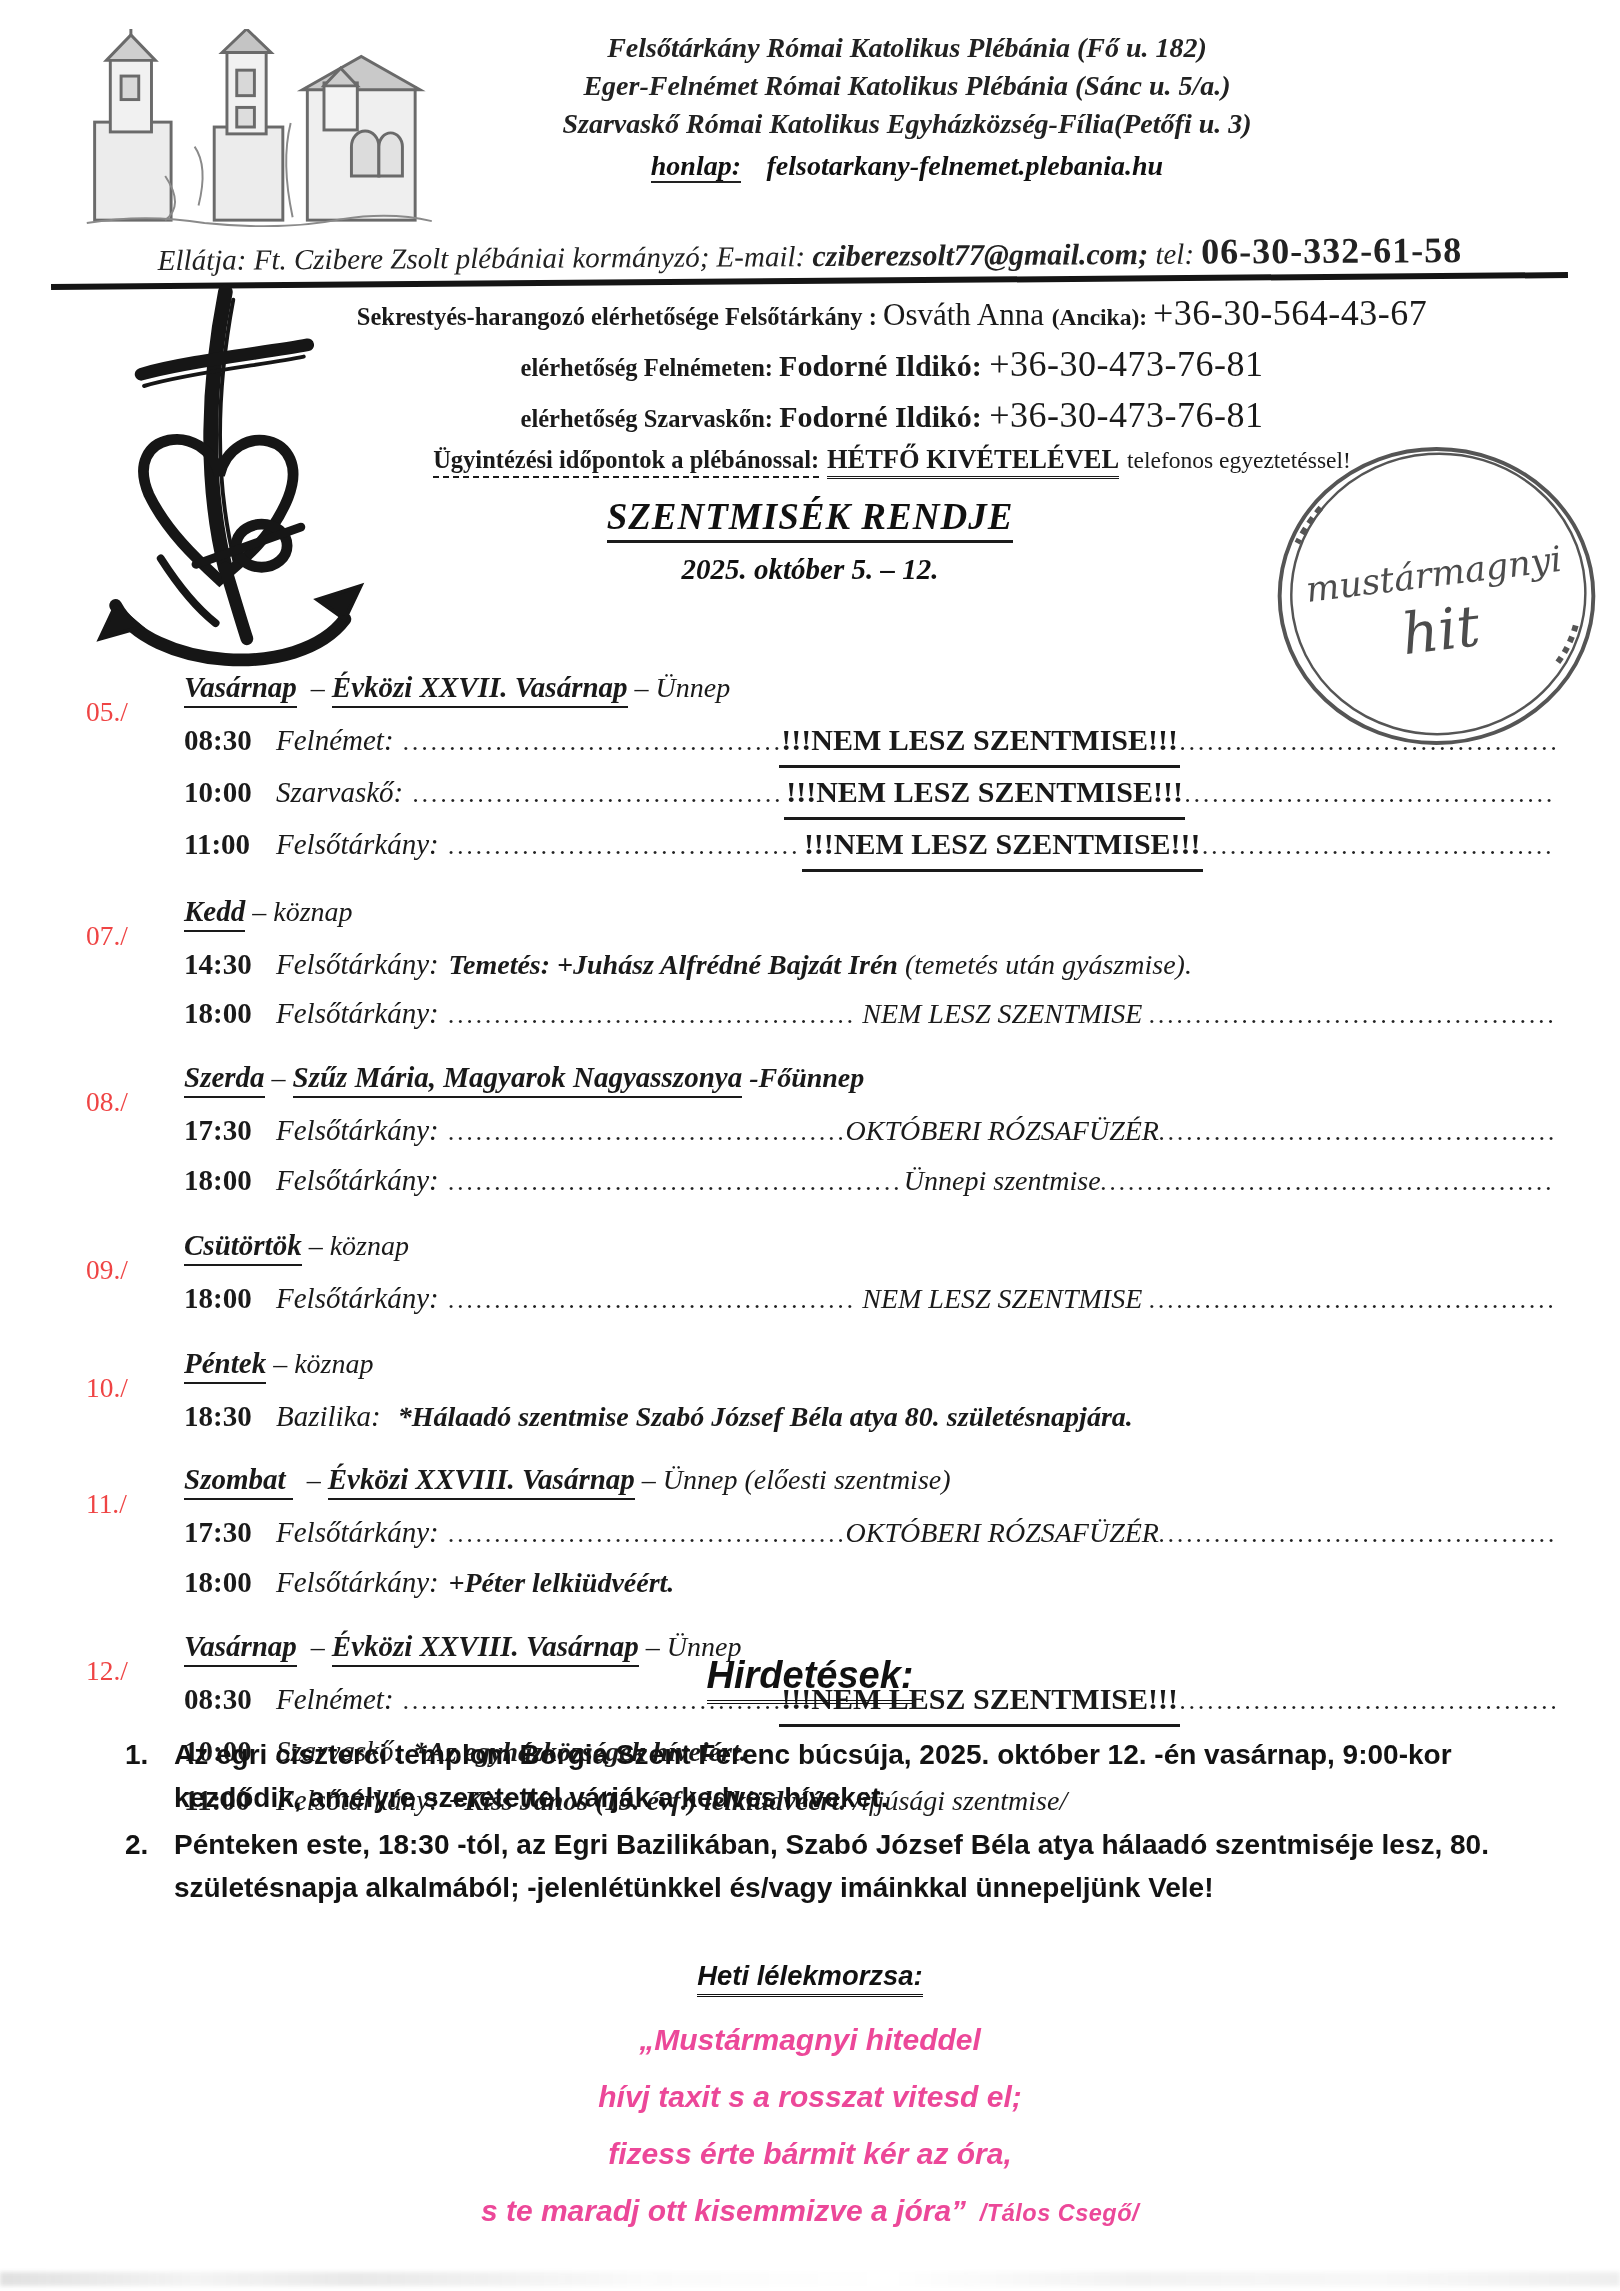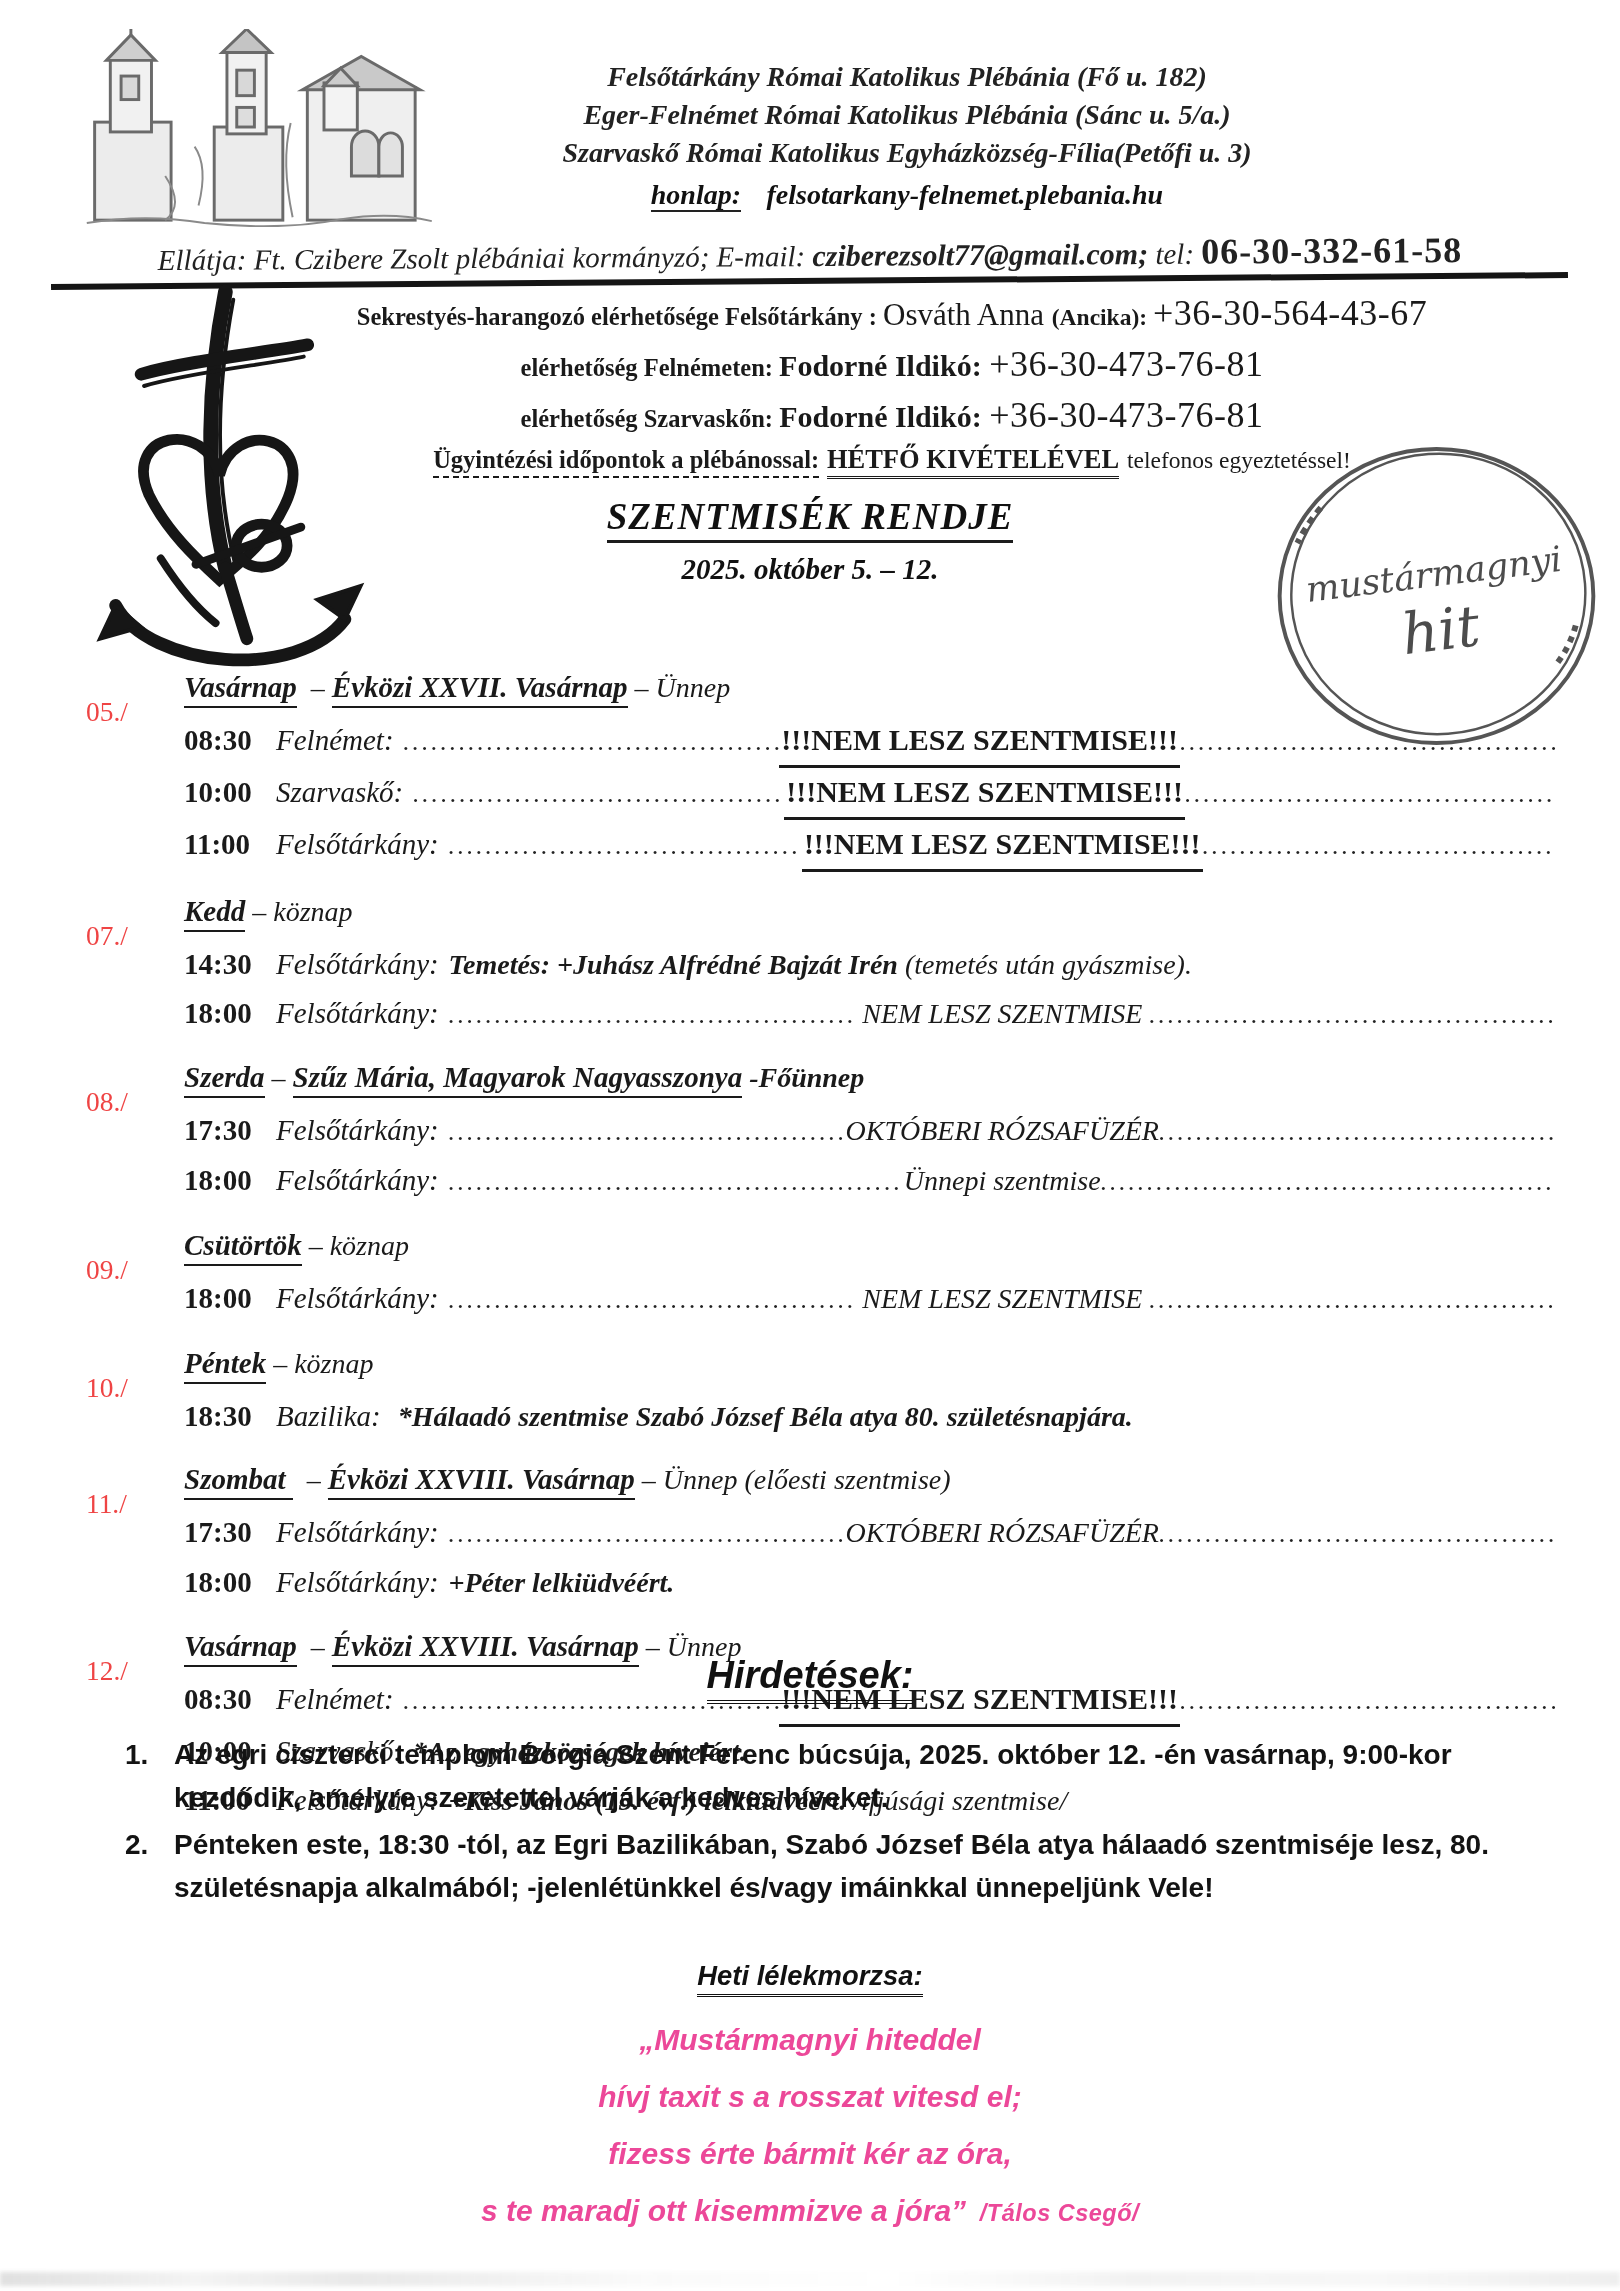--- a/index.html
+++ b/index.html
@@ -7,21 +7,21 @@
     position:relative;
     width:1620px;height:2292px;
     margin:0 auto;
     background:#ffffff;
     color:#111;
     font-family:"Liberation Serif","DejaVu Serif",serif;
     overflow:hidden;
   }
   
   .churches{position:absolute;left:67px;top:29px;width:365px;height:198px;}
-  .head-block{position:absolute;left:412px;top:58px;width:990px;text-align:center;}
+  .head-block{position:absolute;left:412px;top:29px;width:990px;text-align:center;}
   .head-line{font-style:italic;font-weight:bold;font-size:28px;line-height:38px;color:#222;}
   .homepage{margin-top:6.9px;font-style:italic;font-weight:bold;font-size:28px;}
   .homepage .lbl{border-bottom:2.9px solid #222;margin-right:25.5px;}
   .provider{position:absolute;left:0;top:233px;width:100%;text-align:center;font-style:italic;font-size:29px;color:#222;white-space:nowrap;transform:rotate(-0.35deg);}
   .provider .email{font-weight:bold;font-size:30px;}
   .provider .phone{font-weight:bold;font-style:normal;font-size:36px;letter-spacing:1px;}
   .rule{position:absolute;left:51px;top:278px;width:1517px;height:5.9px;background:#151515;transform:rotate(-0.45deg);}
   
   .anchor-art{position:absolute;left:51px;top:274px;width:338px;height:417px;}
   .contacts{position:absolute;left:255px;top:292px;width:1274px;text-align:center;color:#1a1a1a;}

